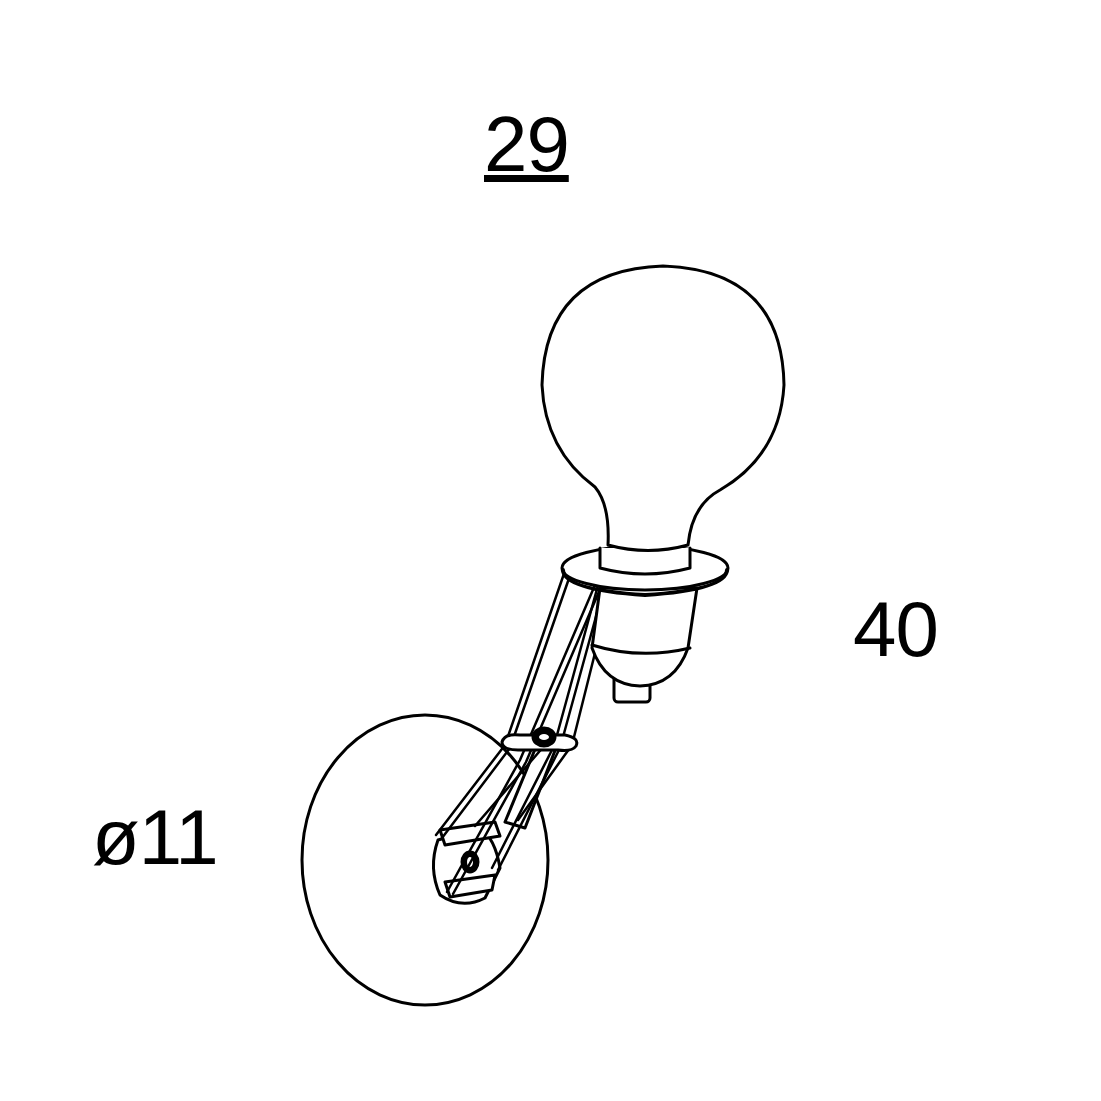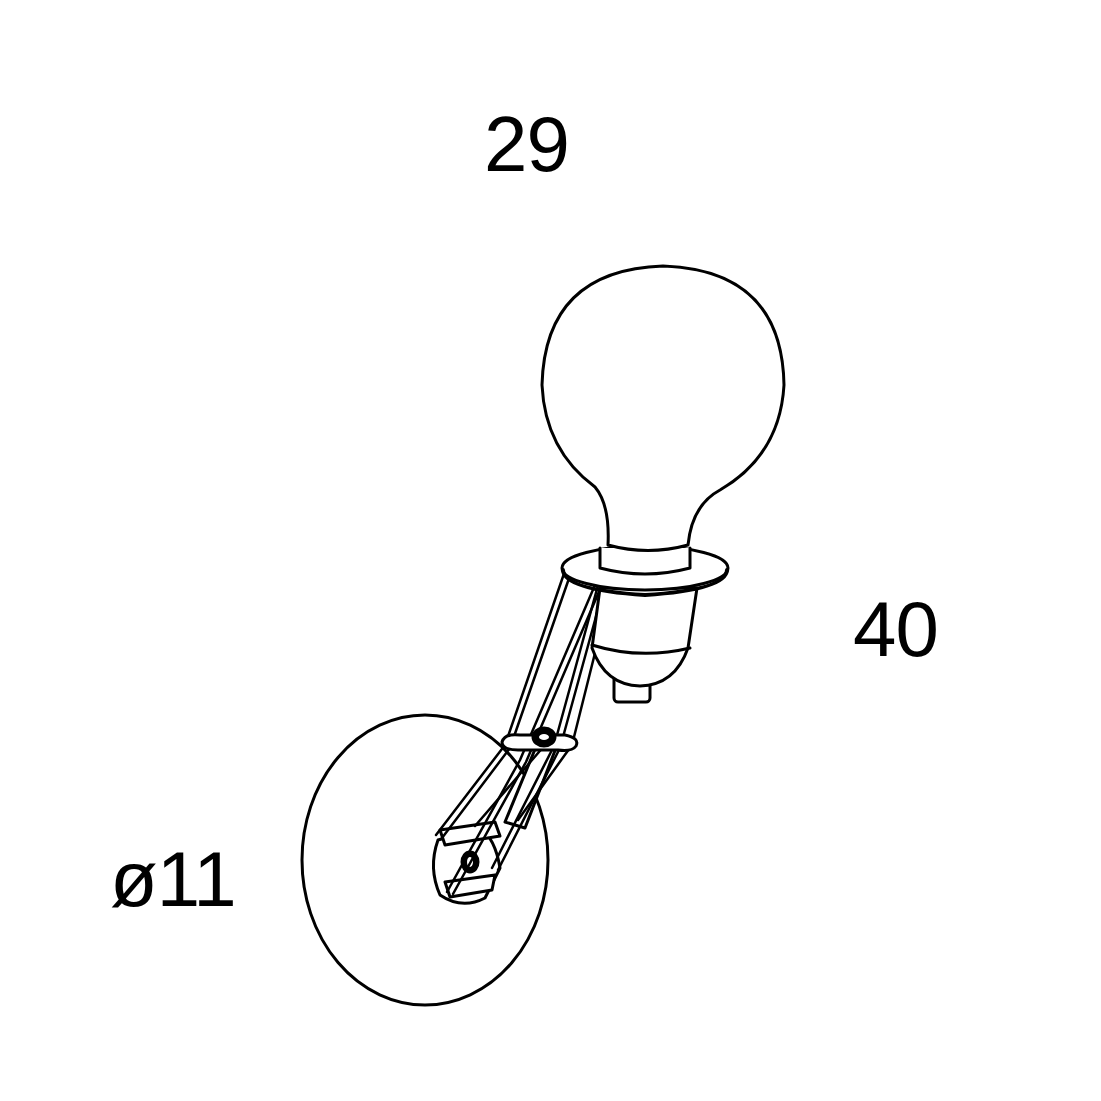--- a/index.html
+++ b/index.html
@@ -3,23 +3,23 @@
   <meta charset="utf-8">
   <style>
     html, body { margin: 0; padding: 0; background: #ffffff; }
     body { width: 1101px; height: 1101px; position: relative; overflow: hidden; font-family: "Liberation Sans", sans-serif; }
     .dim { position: absolute; color: #000; font-size: 78px; line-height: 1; letter-spacing: -1px; }
     .drawing { position: absolute; left: 0; top: 0; width: 1101px; height: 1101px; }
   </style>
 </head>
 <body>
 
-<div class="dim" style="left:484px; top:105px;">29</div>
+<div class="dim" style="left:484px; top:105px;text-decoration:underline;">29</div>
 <div class="dim" style="left:853px; top:590px;">40</div>
-<div class="dim" style="left:110px; top:798px;margin-top:42px;">ø11</div>
+<div class="dim" style="left:92px; top:798px;">ø11</div>
 
 <svg class="drawing" viewBox="0 0 1101 1101" xmlns="http://www.w3.org/2000/svg" fill="#fff" stroke="#000" stroke-width="3" stroke-linejoin="round" stroke-linecap="round">
 
   <g>
     <ellipse cx="425" cy="860" rx="123" ry="145" fill="#fff"></ellipse>
   </g>
 
   <g>
     <path d="M438 840 Q428 868 440 895 Q462 910 485 898 L500 868 Q495 838 480 828 Z" fill="#fff"></path>
     <path d="M440 830 L495 822 L500 836 L445 845 Z" fill="#fff"></path>

